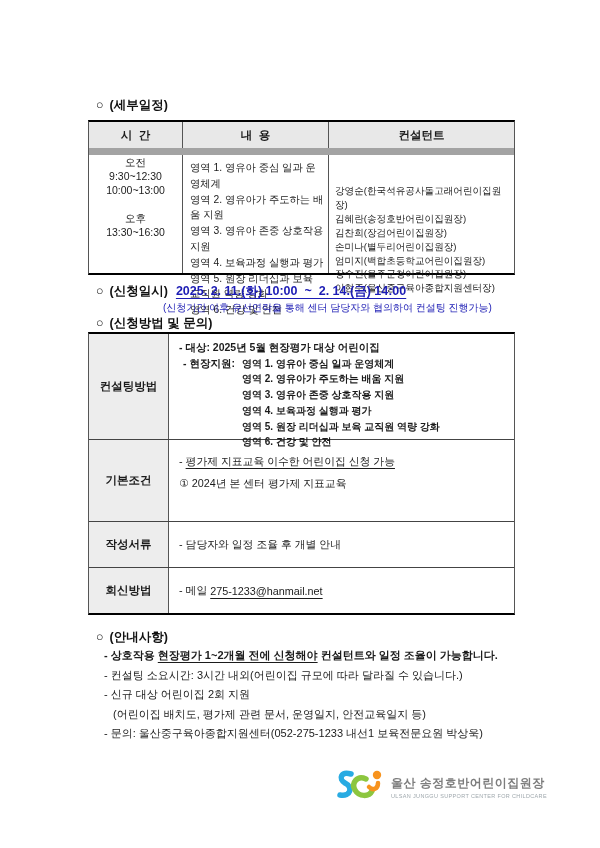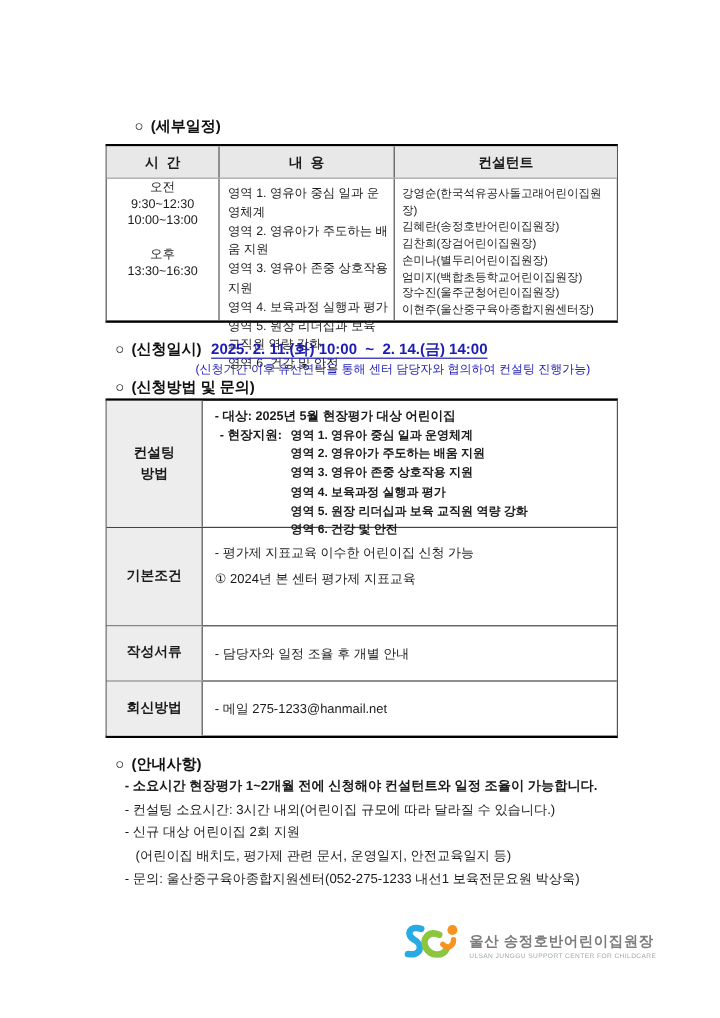--- a/index.html
+++ b/index.html
@@ -5,73 +5,73 @@
   html,body{margin:0;padding:0;background:#ffffff;}
   .page{position:relative;width:600px;height:848px;background:#fff;overflow:hidden;
         font-family:"Liberation Sans","DejaVu Sans",sans-serif;color:#1b1b1b;}
   .abs{position:absolute;}
   .sec-head{font-size:12.5px;font-weight:bold;color:#111;white-space:pre;}
   .sec-head .circ{font-weight:normal;margin-right:6px;}
 
   
   .t1{left:88px;top:120px;width:427px;border-top:2px solid #000;border-bottom:2px solid #000;
       border-left:1px solid #555;border-right:1px solid #555;box-sizing:border-box;}
-  .t1-header{display:flex;height:26px;background:var(--header-bg,#e8e8e8);border-bottom:1px solid #a3a3a3;}
+  .t1-header{display:flex;height:26px;background:var(--header-bg,#e8e8e8);border-bottom:7px solid #a3a3a3;}
   .t1-header>div{display:flex;align-items:center;justify-content:center;font-weight:bold;font-size:11.5px;white-space:pre;}
   .t1-body{display:flex;height:118px;}
   .co1{width:94px;flex-shrink:0;border-right:1px solid #555;box-sizing:border-box;}
   .co2{width:146px;flex-shrink:0;border-right:1px solid #555;box-sizing:border-box;}
   .co3{flex:1;}
   .time-cell{text-align:center;font-size:10.5px;line-height:14px;}
   .time-gap{margin-top:14px;}
   .content-cell{font-size:10.3px;line-height:15.8px;padding:5px 3px 0 7px;}
-  .consult-cell{font-size:9.6px;line-height:13.9px;padding:6px 2px 0 6px;}
+  .consult-cell{font-size:9.6px;line-height:13.9px;padding:6px 2px 0 6px;margin-top:23px;}
 
   
   .apply-line{left:96px;top:283px;display:flex;align-items:baseline;}
   .apply-date{color:var(--accent-blue,#1c1cb4);font-weight:bold;font-size:12.5px;
               text-decoration:underline;text-underline-offset:3px;margin-left:8px;white-space:pre;}
   .apply-note{left:163px;top:301px;color:var(--accent-blue,#1c1cb4);font-size:10px;}
 
   
   .t2{left:88px;top:332px;width:427px;border-top:2px solid #000;border-bottom:2px solid #000;
       border-left:1px solid #555;border-right:1px solid #555;box-sizing:border-box;}
   .t2-row{display:flex;border-bottom:1px solid #444;}
   .t2-row:last-child{border-bottom:none;}
   .t2-label{width:80px;flex-shrink:0;background:var(--label-bg,#ededed);border-right:1px solid #555;
-            display:flex;flex-direction:column;align-items:center;justify-content:center;
+            display:flex;flex-direction:row;align-items:center;justify-content:center;
             font-weight:bold;font-size:11.5px;line-height:17px;box-sizing:border-box;}
   .t2-content{flex:1;padding-left:10px;box-sizing:border-box;}
   .r1{height:105px;} .r2{height:81px;} .r3{height:45px;} .r4{height:45px;}
   .r1 .t2-content{padding-top:6px;font-size:10.5px;font-weight:bold;line-height:15.7px;}
   .support-line{display:flex;}
   .support-prefix{display:inline-block;width:63px;flex-shrink:0;white-space:pre;text-align:center;}
   .area-line{margin-left:63px;font-size:10px;}
   .area-first{font-size:10px;}
   .r2 .t2-content{padding-top:10px;font-size:10.8px;line-height:22px;}
   .r3 .t2-content,.r4 .t2-content{display:flex;align-items:center;font-size:10.8px;}
-  .u{text-underline-offset:2.5px;}
+  .u{text-decoration:underline;text-underline-offset:2.5px;}
 
   
   .guide-list{left:104px;top:646px;font-size:11px;line-height:19.6px;width:440px;}
   .g-bold{font-weight:bold;white-space:pre;}
   .g-paren{padding-left:9px;}
 
   
   .logo{left:336px;top:768px;display:flex;align-items:center;}
   .logo-text{margin-left:5px;}
   .logo-kr{font-size:12px;font-weight:bold;color:var(--logo-gray,#7d7d7d);letter-spacing:0.5px;}
   .logo-en{font-size:5.5px;color:#9fa8ad;letter-spacing:0.35px;margin-top:1px;}
 </style>
 </head>
 <body>
 
 <div class="page">
 
-  <div class="abs sec-head" style="left:112px;top:97px;"><span class="circ">○</span><span>(세부일정)</span></div>
+  <div class="abs sec-head" style="left:96px;top:97px;"><span class="circ">○</span><span>(세부일정)</span></div>
 
   <div class="abs t1">
     <div class="t1-header">
       <div class="co1">시  간</div>
       <div class="co2">내  용</div>
       <div class="co3">컨설턴트</div>
     </div>
     <div class="t1-body">
       <div class="co1 time-cell">
         <div>오전</div>
@@ -143,21 +143,21 @@
       <div class="t2-content">
           <span style="white-space:pre;">- 메일 </span>
           <span class="u">275-1233@hanmail.net</span>
         </div>
     </div>
   </div>
 
   <div class="abs sec-head" style="left:96px;top:629px;"><span class="circ">○</span><span>(안내사항)</span></div>
 
   <div class="abs guide-list">
-    <div class="g-bold"><span>- 소요시간 </span><span class="u">현장평가 1~2개월 전에 신청해야</span><span> 컨설턴트와 일정 조율이 가능합니다.</span></div>
+    <div class="g-bold"><span>- 상호작용 </span><span class="u">현장평가 1~2개월 전에 신청해야</span><span> 컨설턴트와 일정 조율이 가능합니다.</span></div>
     <div>- 컨설팅 소요시간: 3시간 내외(어린이집 규모에 따라 달라질 수 있습니다.)</div>
     <div>- 신규 대상 어린이집 2회 지원</div>
     <div class="g-paren">(어린이집 배치도, 평가제 관련 문서, 운영일지, 안전교육일지 등)</div>
     <div>- 문의: 울산중구육아종합지원센터(052-275-1233 내선1 보육전문요원 박상욱)</div>
   </div>
 
   <div class="abs logo">
     <span>
       <svg width="50" height="34" viewBox="0 0 50 34">
         <path d="M15 6 C 5 3, 2 11, 9 15 C 17 19, 15 29, 4 27" stroke="#29abe2" stroke-width="5.5" fill="none" stroke-linecap="round"></path>

